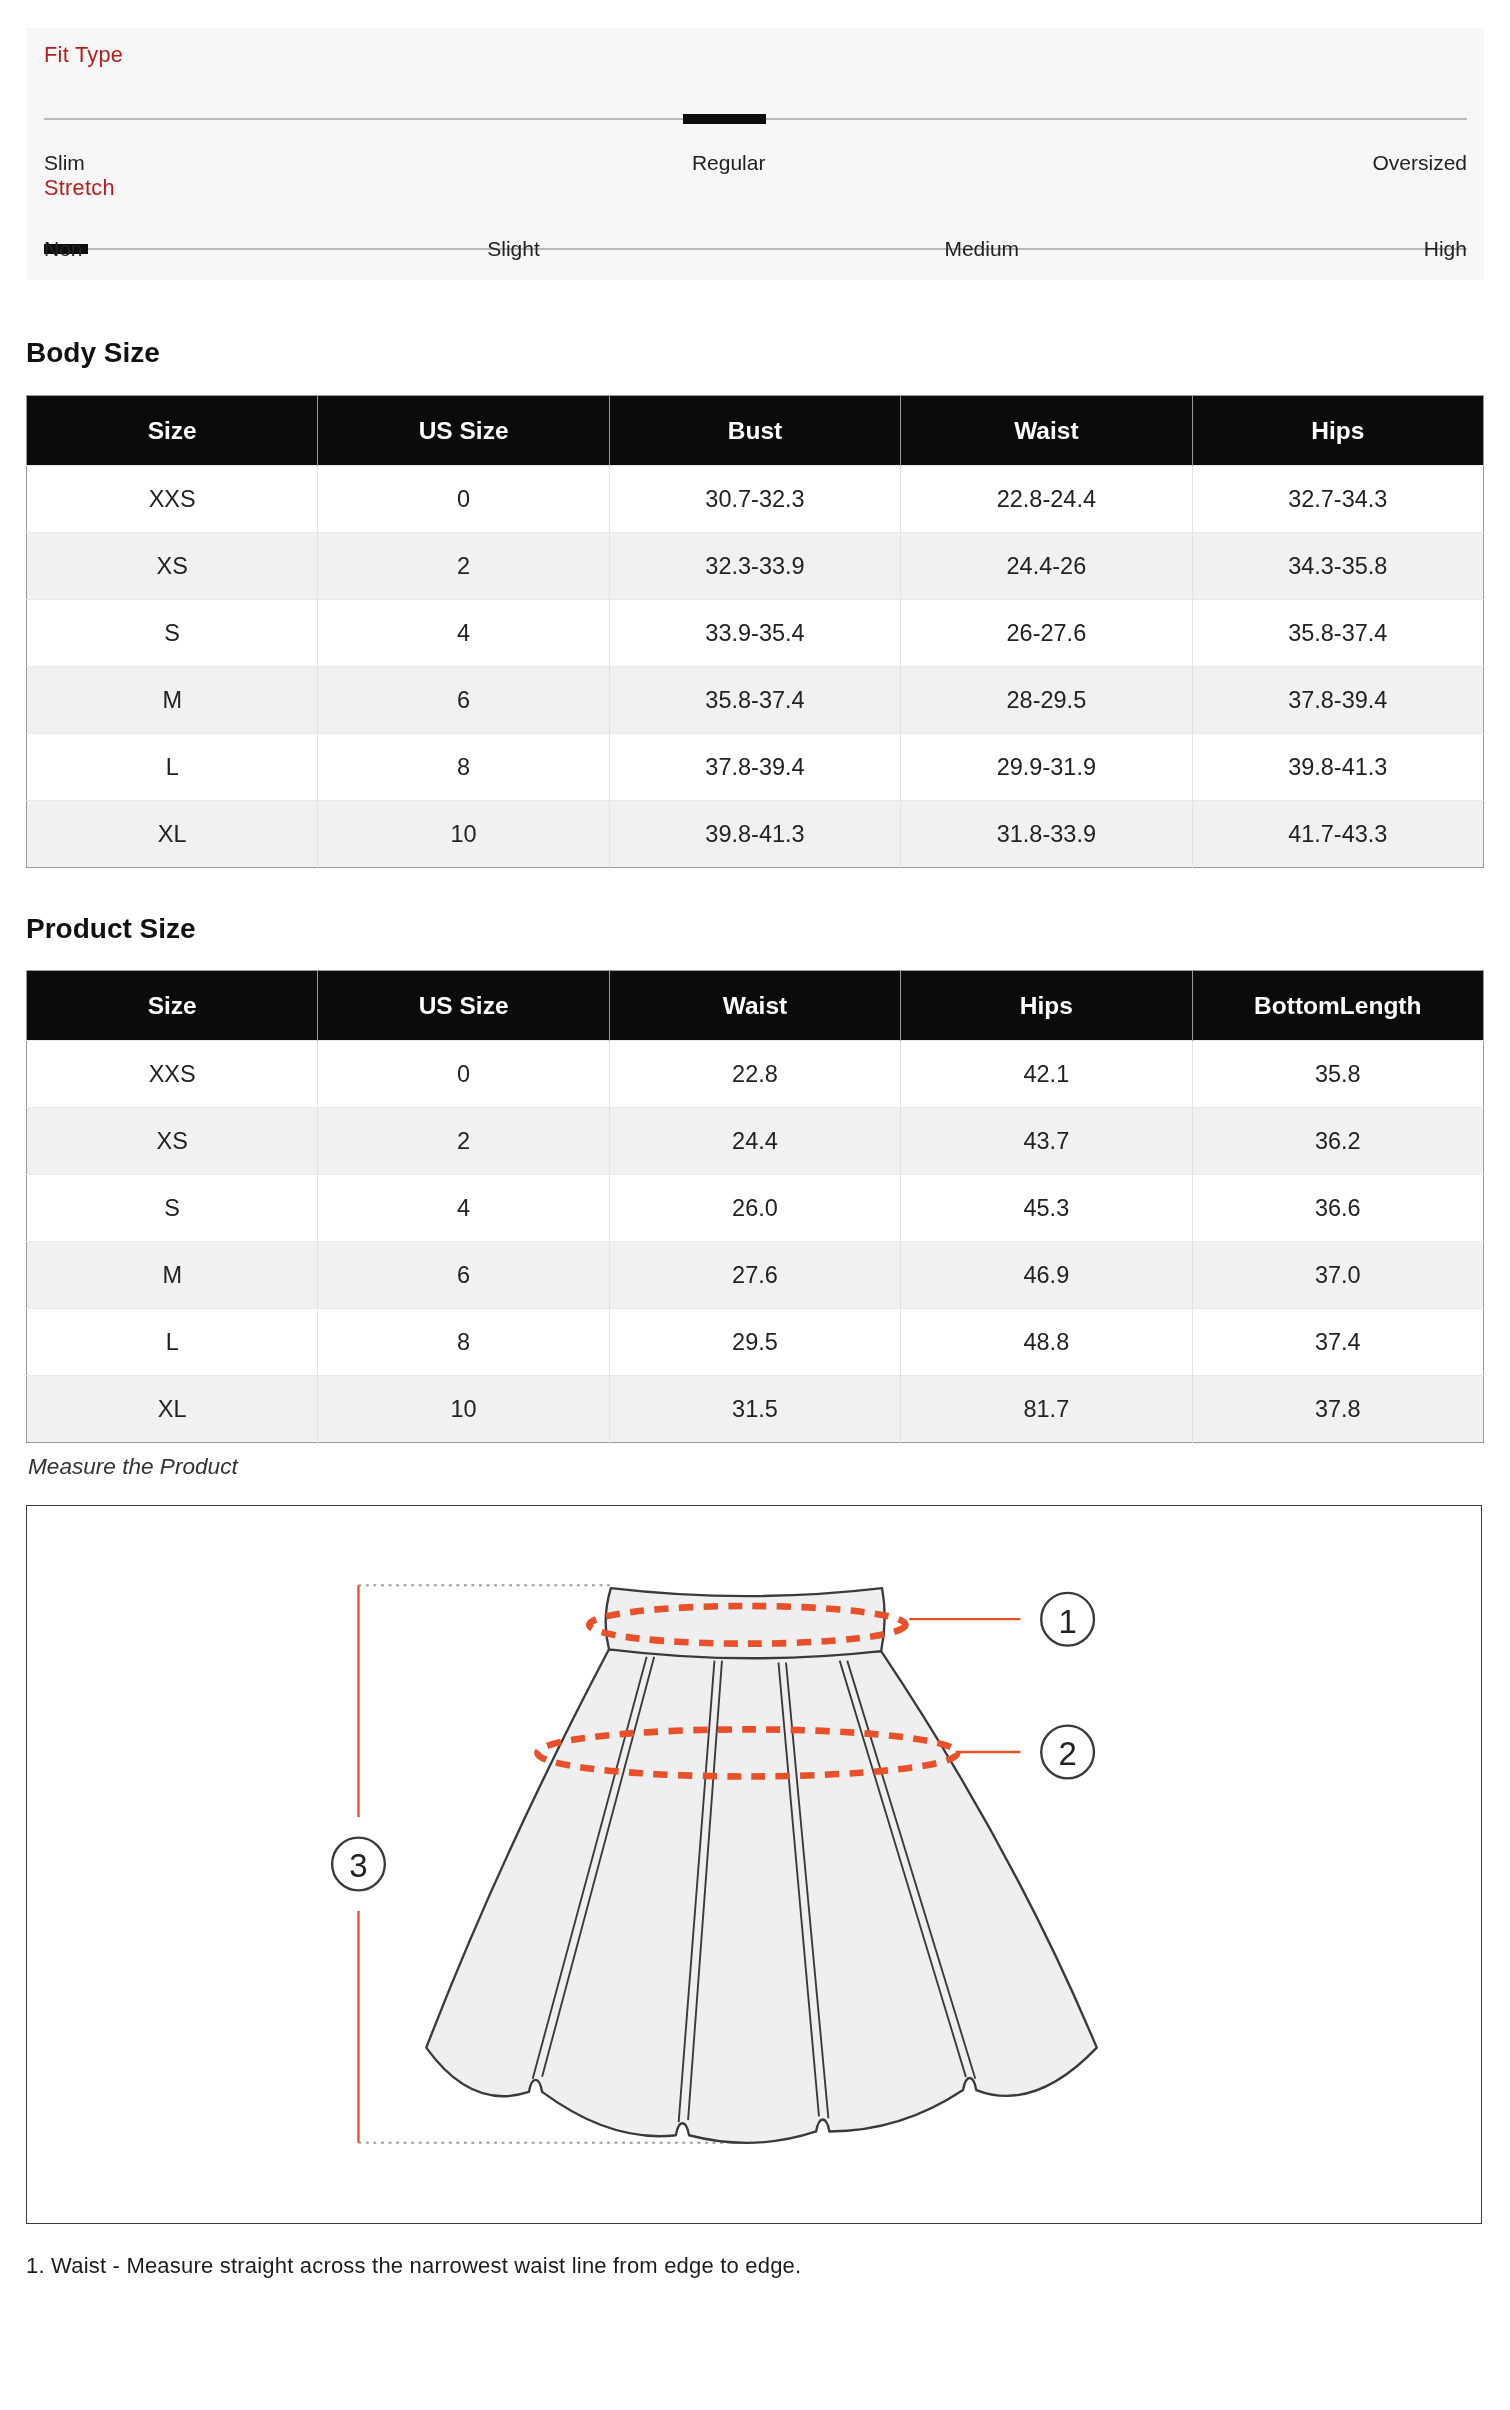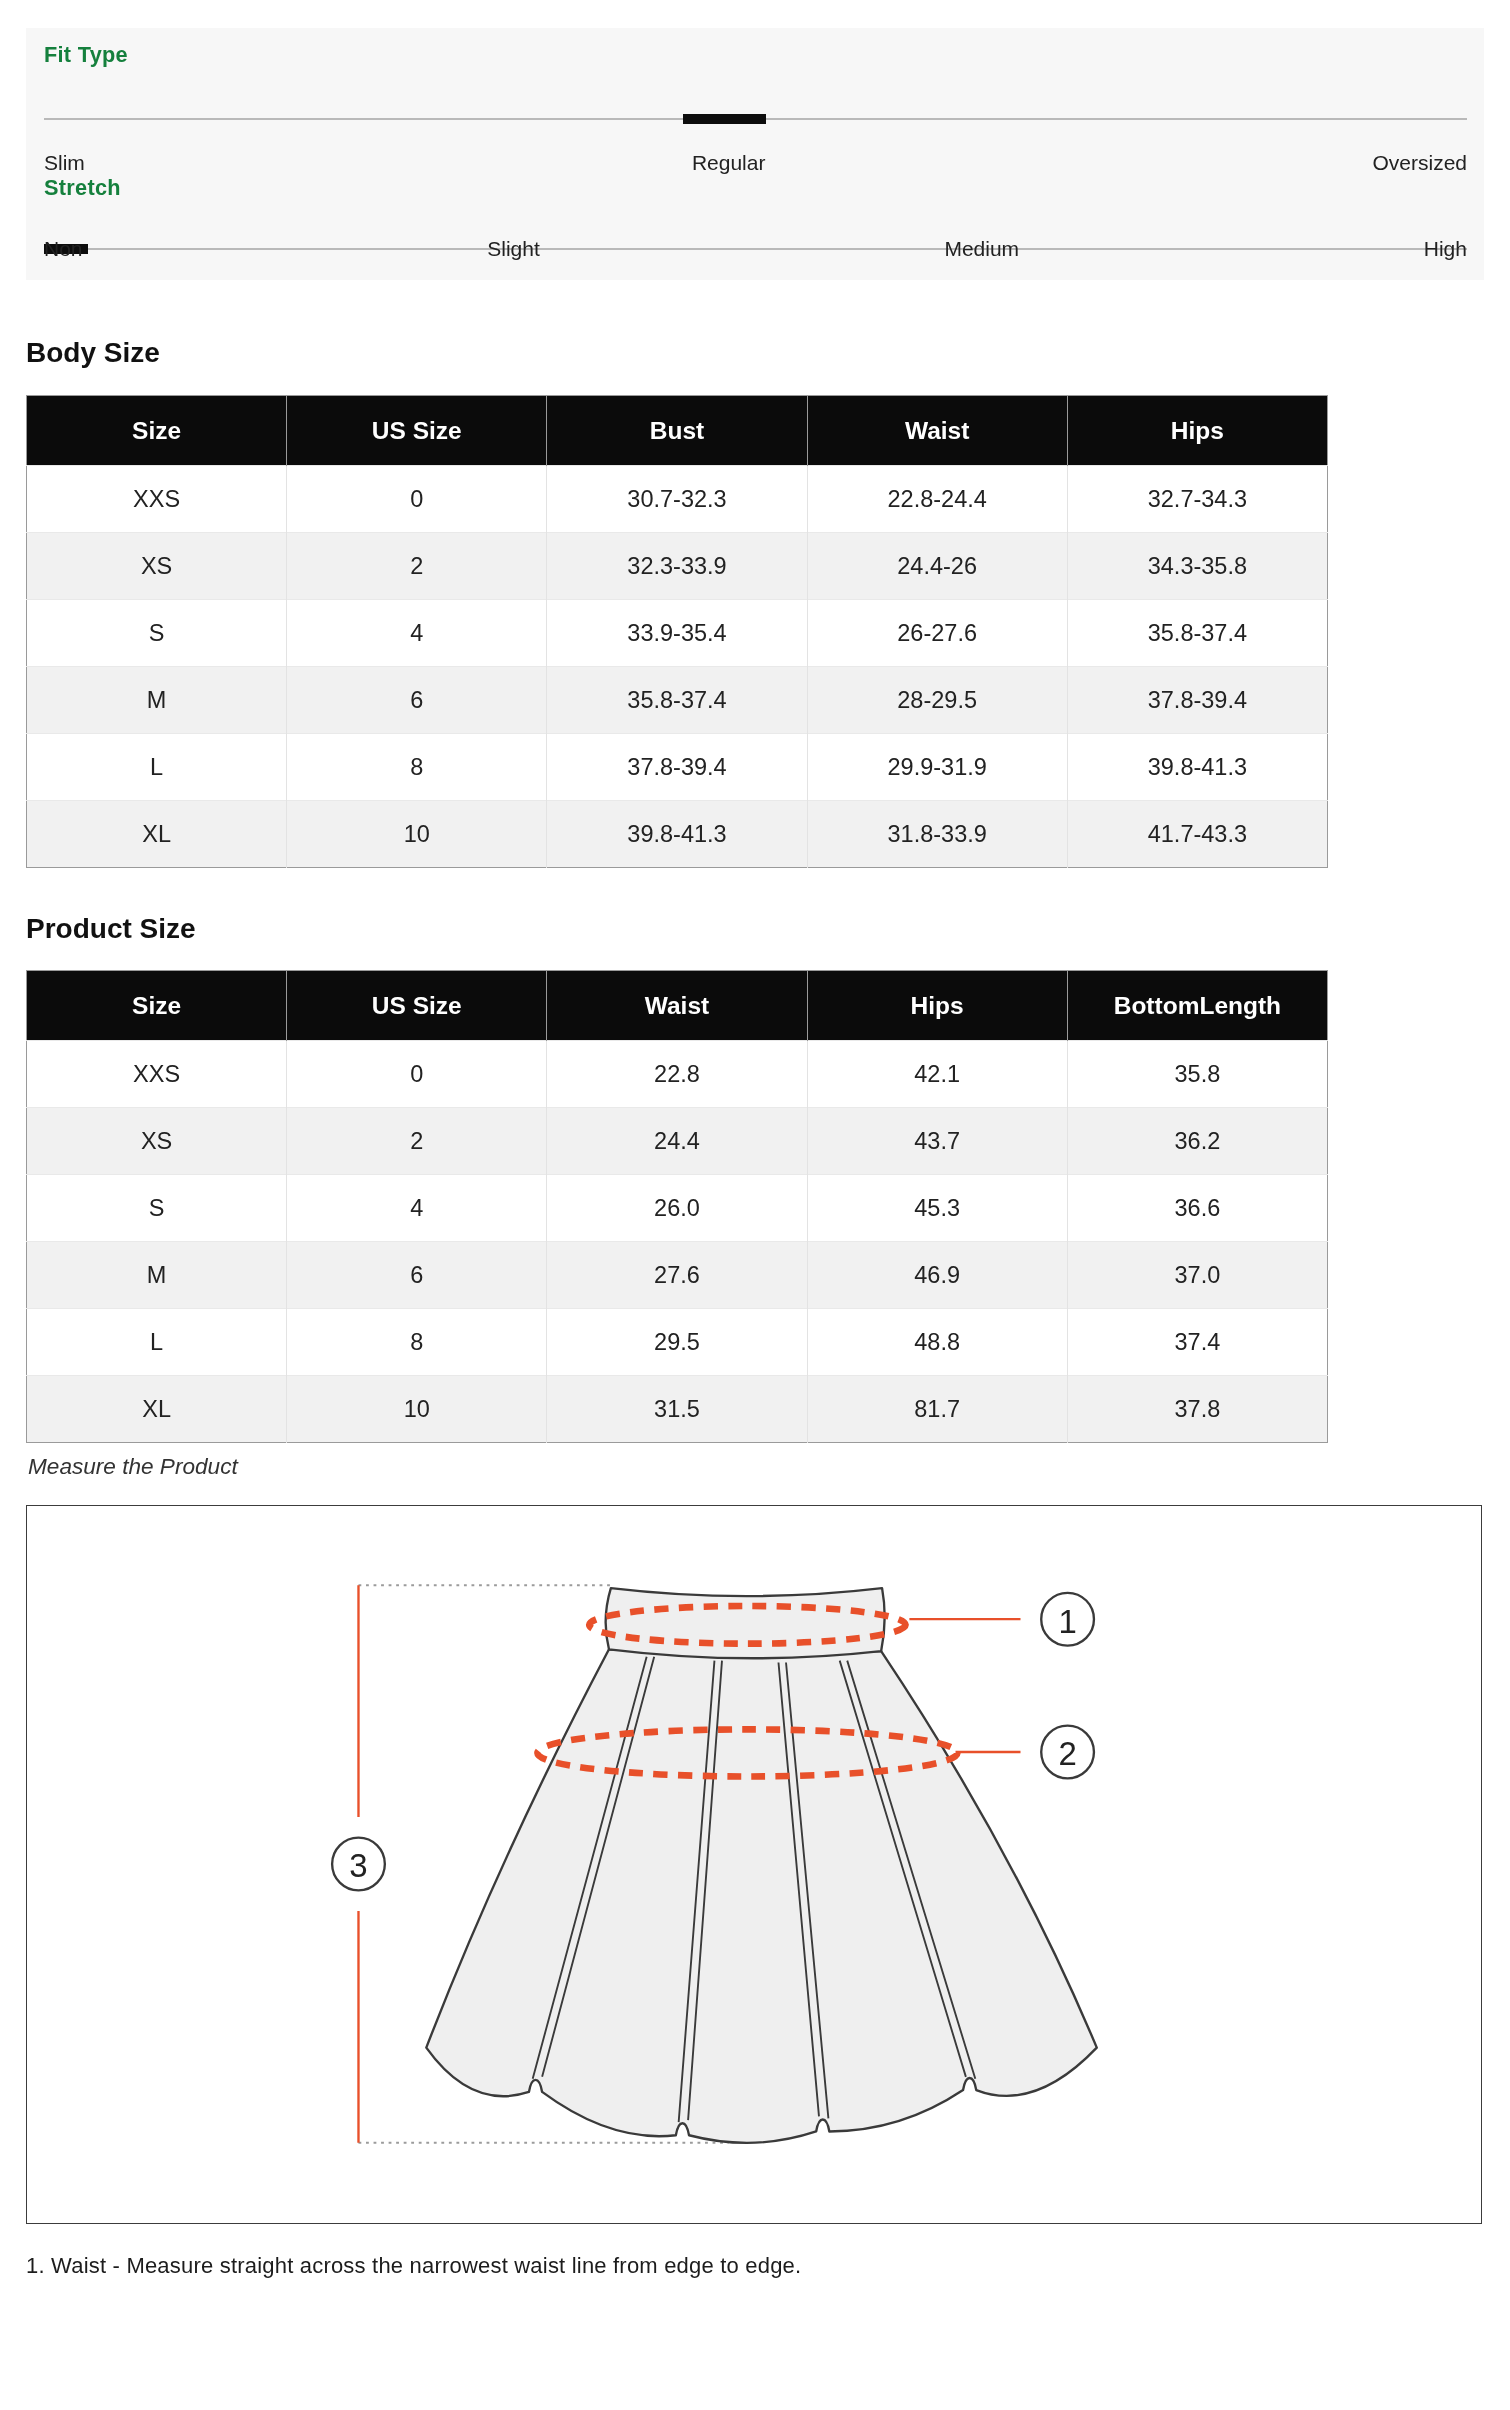--- a/index.html
+++ b/index.html
@@ -7,21 +7,21 @@
     width:1510px;height:2411px;position:relative;background:#ffffff;
     font-family:"Liberation Sans",sans-serif;color:#1f1f1f;
     -webkit-font-smoothing:antialiased;
   }
   
   .panel{
     position:absolute;left:26px;top:28px;width:1458px;height:252px;
     background:var(--panel_bg,#f7f7f7);
   }
   .ctl-label{
-    position:absolute;left:18px;font-size:21.7px;font-weight:700;color:#15803d;
+    position:absolute;left:18px;font-size:21.7px;font-weight:400;color:#b91c1c;
     letter-spacing:0.3px;
   }
   .track{
     position:absolute;left:18px;right:17px;height:1.9px;background:#b9b9b9;
   }
   .thumb{
     position:absolute;top:-3.8px;height:9.4px;background:#0d0d0d;
   }
   .thumb.wide{width:83px;}
   .thumb.narrow{width:44px;}
@@ -29,21 +29,21 @@
     position:absolute;left:18px;right:17px;display:flex;
     justify-content:space-between;font-size:21px;color:#222;
   }
   .opts span{white-space:nowrap;}
   
   .sec-title{
     position:absolute;left:26px;margin:0;font-size:28px;font-weight:700;color:#111;text-align:right;
   }
   
   table.size-table{
-    position:absolute;left:26px;width:1302px;border-collapse:collapse;
+    position:absolute;left:26px;width:1458px;border-collapse:collapse;
     table-layout:fixed;background:#fff;border:1.9px solid #9a9a9a;
   }
   table.size-table thead th{
     background:var(--header_bg,#0b0b0b);color:#fff;font-weight:700;font-size:24.5px;
     height:69px;border-left:1.9px solid #9a9a9a;padding:0;text-align:center;
   }
   table.size-table thead th:first-child{border-left:none;}
   table.size-table tbody td{
     height:66px;text-align:center;font-size:23.5px;font-weight:400;color:#222;
     border-left:0.9px solid #e3e3e3;border-top:0.9px solid #e9e9e9;padding:0;

